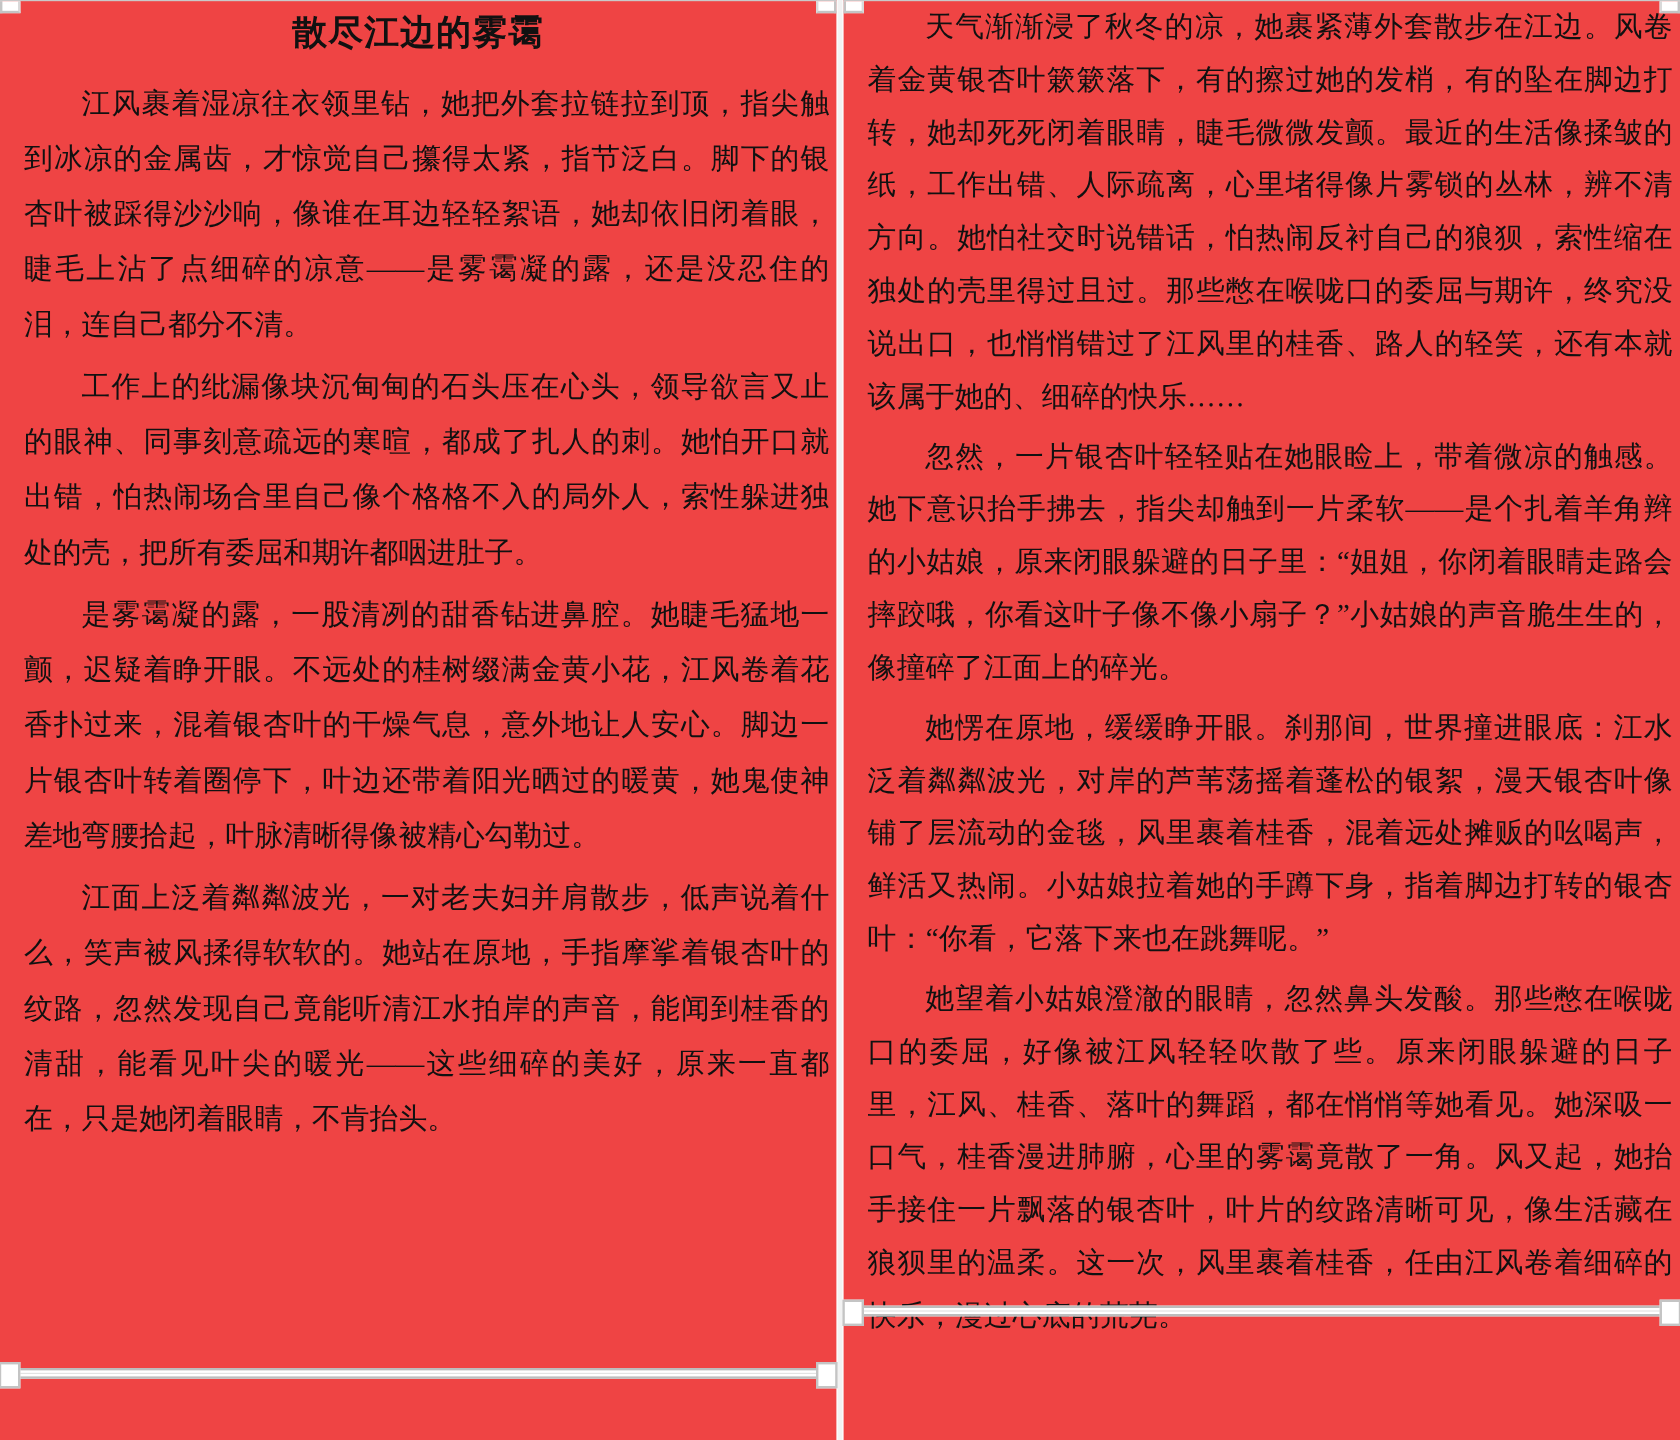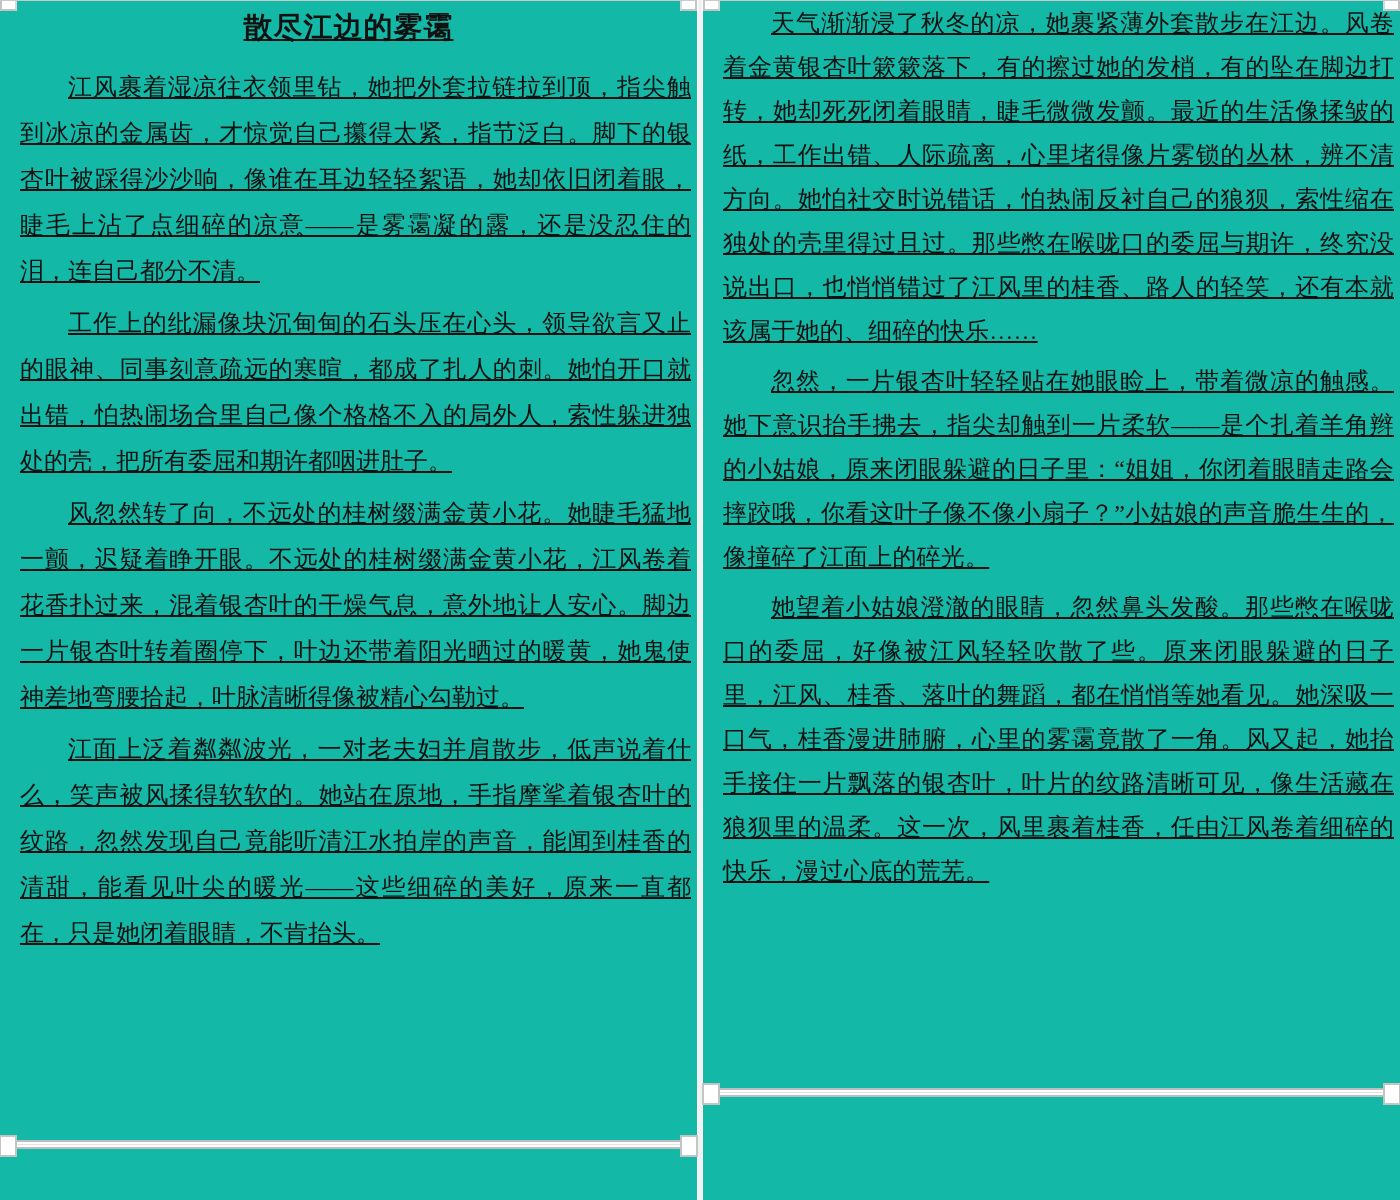--- a/index.html
+++ b/index.html
@@ -14,24 +14,23 @@
     background: #ffffff;
     overflow: hidden;
     font-family: "Liberation Serif", "DejaVu Serif", serif;
     color: #111111;
   }
   .page {
     position: absolute;
     top: 0;
     height: 1200px;
     width: 697px;
-    background: #14b8a6;
+    background: #ef4444;
     border-top: 1px solid #c9c9c9;
     box-sizing: border-box;
-    text-decoration: underline;
   }
   .page-left  { left: 0; }
   .page-right { left: 703px; }
   .page-gap-divider {
     position: absolute;
     top: 0;
     left: 698px;
     width: 4px;
     height: 1200px;
     background: #f2f2f2;
@@ -111,41 +110,42 @@
 
   <div class="page page-left">
     <div class="corner-tab tab-left"></div>
     <div class="corner-tab tab-right"></div>
 
     <div class="doc-title">散尽江边的雾霭</div>
 
     <div class="doc-body">
       <p>江风裹着湿凉往衣领里钻，她把外套拉链拉到顶，指尖触到冰凉的金属齿，才惊觉自己攥得太紧，指节泛白。脚下的银杏叶被踩得沙沙响，像谁在耳边轻轻絮语，她却依旧闭着眼，睫毛上沾了点细碎的凉意——是雾霭凝的露，还是没忍住的泪，连自己都分不清。</p>
       <p>工作上的纰漏像块沉甸甸的石头压在心头，领导欲言又止的眼神、同事刻意疏远的寒暄，都成了扎人的刺。她怕开口就出错，怕热闹场合里自己像个格格不入的局外人，索性躲进独处的壳，把所有委屈和期许都咽进肚子。</p>
-      <p>风忽然转了向，不远处的桂树缀满金黄小花。她睫毛猛地一颤，迟疑着睁开眼。不远处的桂树缀满金黄小花，江风卷着花香扑过来，混着银杏叶的干燥气息，意外地让人安心。脚边一片银杏叶转着圈停下，叶边还带着阳光晒过的暖黄，她鬼使神差地弯腰拾起，叶脉清晰得像被精心勾勒过。</p>
+      <p>是雾霭凝的露，一股清冽的甜香钻进鼻腔。她睫毛猛地一颤，迟疑着睁开眼。不远处的桂树缀满金黄小花，江风卷着花香扑过来，混着银杏叶的干燥气息，意外地让人安心。脚边一片银杏叶转着圈停下，叶边还带着阳光晒过的暖黄，她鬼使神差地弯腰拾起，叶脉清晰得像被精心勾勒过。</p>
       <p>江面上泛着粼粼波光，一对老夫妇并肩散步，低声说着什么，笑声被风揉得软软的。她站在原地，手指摩挲着银杏叶的纹路，忽然发现自己竟能听清江水拍岸的声音，能闻到桂香的清甜，能看见叶尖的暖光——这些细碎的美好，原来一直都在，只是她闭着眼睛，不肯抬头。</p>
     </div>
 
     <div class="page-break" style="top:1139px">
       <div class="pb-mid-line"></div>
       <span class="pb-end pb-left"></span>
       <span class="pb-end pb-right"></span>
     </div>
   </div>
 
   <div class="page-gap-divider"></div>
 
   <div class="page page-right">
     <div class="corner-tab tab-left"></div>
     <div class="corner-tab tab-right"></div>
 
 
     <div class="doc-body">
       <p>天气渐渐浸了秋冬的凉，她裹紧薄外套散步在江边。风卷着金黄银杏叶簌簌落下，有的擦过她的发梢，有的坠在脚边打转，她却死死闭着眼睛，睫毛微微发颤。最近的生活像揉皱的纸，工作出错、人际疏离，心里堵得像片雾锁的丛林，辨不清方向。她怕社交时说错话，怕热闹反衬自己的狼狈，索性缩在独处的壳里得过且过。那些憋在喉咙口的委屈与期许，终究没说出口，也悄悄错过了江风里的桂香、路人的轻笑，还有本就该属于她的、细碎的快乐……</p>
       <p>忽然，一片银杏叶轻轻贴在她眼睑上，带着微凉的触感。她下意识抬手拂去，指尖却触到一片柔软——是个扎着羊角辫的小姑娘，原来闭眼躲避的日子里：“姐姐，你闭着眼睛走路会摔跤哦，你看这叶子像不像小扇子？”小姑娘的声音脆生生的，像撞碎了江面上的碎光。</p>
+      <p>她愣在原地，缓缓睁开眼。刹那间，世界撞进眼底：江水泛着粼粼波光，对岸的芦苇荡摇着蓬松的银絮，漫天银杏叶像铺了层流动的金毯，风里裹着桂香，混着远处摊贩的吆喝声，鲜活又热闹。小姑娘拉着她的手蹲下身，指着脚边打转的银杏叶：“你看，它落下来也在跳舞呢。”</p>
       <p>她望着小姑娘澄澈的眼睛，忽然鼻头发酸。那些憋在喉咙口的委屈，好像被江风轻轻吹散了些。原来闭眼躲避的日子里，江风、桂香、落叶的舞蹈，都在悄悄等她看见。她深吸一口气，桂香漫进肺腑，心里的雾霭竟散了一角。风又起，她抬手接住一片飘落的银杏叶，叶片的纹路清晰可见，像生活藏在狼狈里的温柔。这一次，风里裹着桂香，任由江风卷着细碎的快乐，漫过心底的荒芜。</p>
     </div>
 
     <div class="page-break" style="top:1087px">
       <div class="pb-mid-line"></div>
       <span class="pb-end pb-left"></span>
       <span class="pb-end pb-right"></span>
     </div>
   </div>
 

